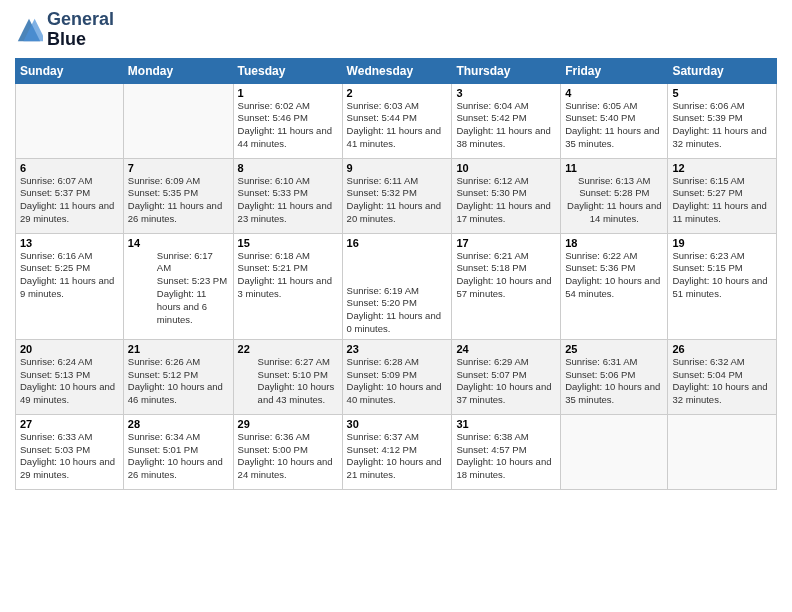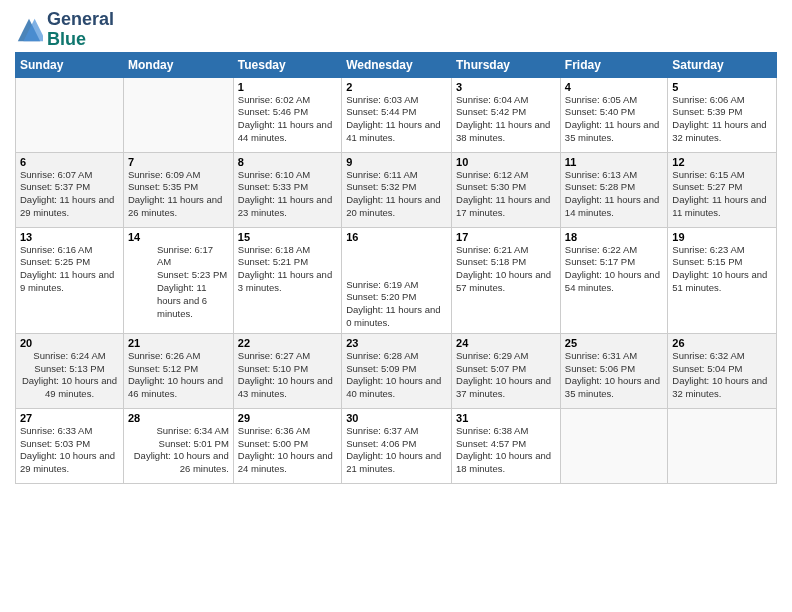--- a/index.html
+++ b/index.html
@@ -12,21 +12,21 @@
     }
     .page {
       width: 792px;
       height: 612px;
       padding: 10px 15px;
     }
     .header {
       display: flex;
       justify-content: space-between;
       align-items: center;
-      margin-bottom: 2px;
+      margin-bottom: 8px;
     }
     .logo {
       display: flex;
       align-items: center;
       gap: 4px;
     }
     .logo-text {
       font-size: 18px;
       font-weight: bold;
       color: #2c4a6e;
@@ -94,21 +94,21 @@
 <body>
 
 <div class="page">
   <div class="header">
     <div class="logo">
       <svg class="logo-icon" viewBox="0 0 40 40">
         <polygon points="20,4 36,36 4,36" fill="#2c6fad" opacity="0.85"></polygon>
         <polygon points="28,4 44,36 12,36" fill="#4a90d9" opacity="0.7"></polygon>
       </svg>
       <div>
-        <div class="logo-text"><span style="color:#2c4a6e">General</span><br><span style="color:#0f766e">Blue</span></div>
+        <div class="logo-text"><span style="color:#2c4a6e">General</span><br><span style="color:#0f172a">Blue</span></div>
       </div>
     </div>
     <div class="title-block">
       <div class="main-title"></div>
       <div class="sub-title"></div>
     </div>
   </div>
 
   <table class="calendar">
     <thead>
@@ -183,21 +183,21 @@
 Daylight: 11 hours and 20 minutes.</div>
           </td>
           <td>
             <span class="day-num">10</span>
             <div class="day-info" style="white-space: pre-line;">Sunrise: 6:12 AM
 Sunset: 5:30 PM
 Daylight: 11 hours and 17 minutes.</div>
           </td>
           <td>
             <span class="day-num">11</span>
-            <div class="day-info" style="white-space: pre-line;">Sunrise: 6:13 AM
+            <div class="day-info" style="white-space: pre-line; text-align: center;">Sunrise: 6:13 AM
 Sunset: 5:28 PM
 Daylight: 11 hours and 14 minutes.</div>
           </td>
           <td>
             <span class="day-num">12</span>
             <div class="day-info" style="white-space: pre-line;">Sunrise: 6:15 AM
 Sunset: 5:27 PM
 Daylight: 11 hours and 11 minutes.</div>
           </td>
         </tr>
@@ -228,46 +228,46 @@
           </td>
           <td>
             <span class="day-num">17</span>
             <div class="day-info" style="white-space: pre-line;">Sunrise: 6:21 AM
 Sunset: 5:18 PM
 Daylight: 10 hours and 57 minutes.</div>
           </td>
           <td>
             <span class="day-num">18</span>
             <div class="day-info" style="white-space: pre-line;">Sunrise: 6:22 AM
-Sunset: 5:17 PM
+Sunset: 5:36 PM
 Daylight: 10 hours and 54 minutes.</div>
           </td>
           <td>
             <span class="day-num">19</span>
             <div class="day-info" style="white-space: pre-line;">Sunrise: 6:23 AM
 Sunset: 5:15 PM
 Daylight: 10 hours and 51 minutes.</div>
           </td>
         </tr>
         <tr class="row-alt">
           <td>
             <span class="day-num">20</span>
-            <div class="day-info" style="white-space: pre-line; text-align: center;">Sunrise: 6:24 AM
+            <div class="day-info" style="white-space: pre-line;">Sunrise: 6:24 AM
 Sunset: 5:13 PM
 Daylight: 10 hours and 49 minutes.</div>
           </td>
           <td>
             <span class="day-num">21</span>
             <div class="day-info" style="white-space: pre-line;">Sunrise: 6:26 AM
 Sunset: 5:12 PM
 Daylight: 10 hours and 46 minutes.</div>
           </td>
           <td>
             <span class="day-num">22</span>
-            <div class="day-info" style="white-space: pre-line;">Sunrise: 6:27 AM
+            <div class="day-info" style="white-space: pre-line; margin-left: 20px;">Sunrise: 6:27 AM
 Sunset: 5:10 PM
 Daylight: 10 hours and 43 minutes.</div>
           </td>
           <td>
             <span class="day-num">23</span>
             <div class="day-info" style="white-space: pre-line;">Sunrise: 6:28 AM
 Sunset: 5:09 PM
 Daylight: 10 hours and 40 minutes.</div>
           </td>
           <td>
@@ -291,34 +291,34 @@
         </tr>
         <tr>
           <td>
             <span class="day-num">27</span>
             <div class="day-info" style="white-space: pre-line;">Sunrise: 6:33 AM
 Sunset: 5:03 PM
 Daylight: 10 hours and 29 minutes.</div>
           </td>
           <td>
             <span class="day-num">28</span>
-            <div class="day-info" style="white-space: pre-line; text-align: right;">Sunrise: 6:34 AM
+            <div class="day-info" style="white-space: pre-line;">Sunrise: 6:34 AM
 Sunset: 5:01 PM
 Daylight: 10 hours and 26 minutes.</div>
           </td>
           <td>
             <span class="day-num">29</span>
             <div class="day-info" style="white-space: pre-line;">Sunrise: 6:36 AM
 Sunset: 5:00 PM
 Daylight: 10 hours and 24 minutes.</div>
           </td>
           <td>
             <span class="day-num">30</span>
             <div class="day-info" style="white-space: pre-line;">Sunrise: 6:37 AM
-Sunset: 4:06 PM
+Sunset: 4:12 PM
 Daylight: 10 hours and 21 minutes.</div>
           </td>
           <td>
             <span class="day-num">31</span>
             <div class="day-info" style="white-space: pre-line;">Sunrise: 6:38 AM
 Sunset: 4:57 PM
 Daylight: 10 hours and 18 minutes.</div>
           </td>
           <td class="empty"></td>
           <td class="empty"></td>

